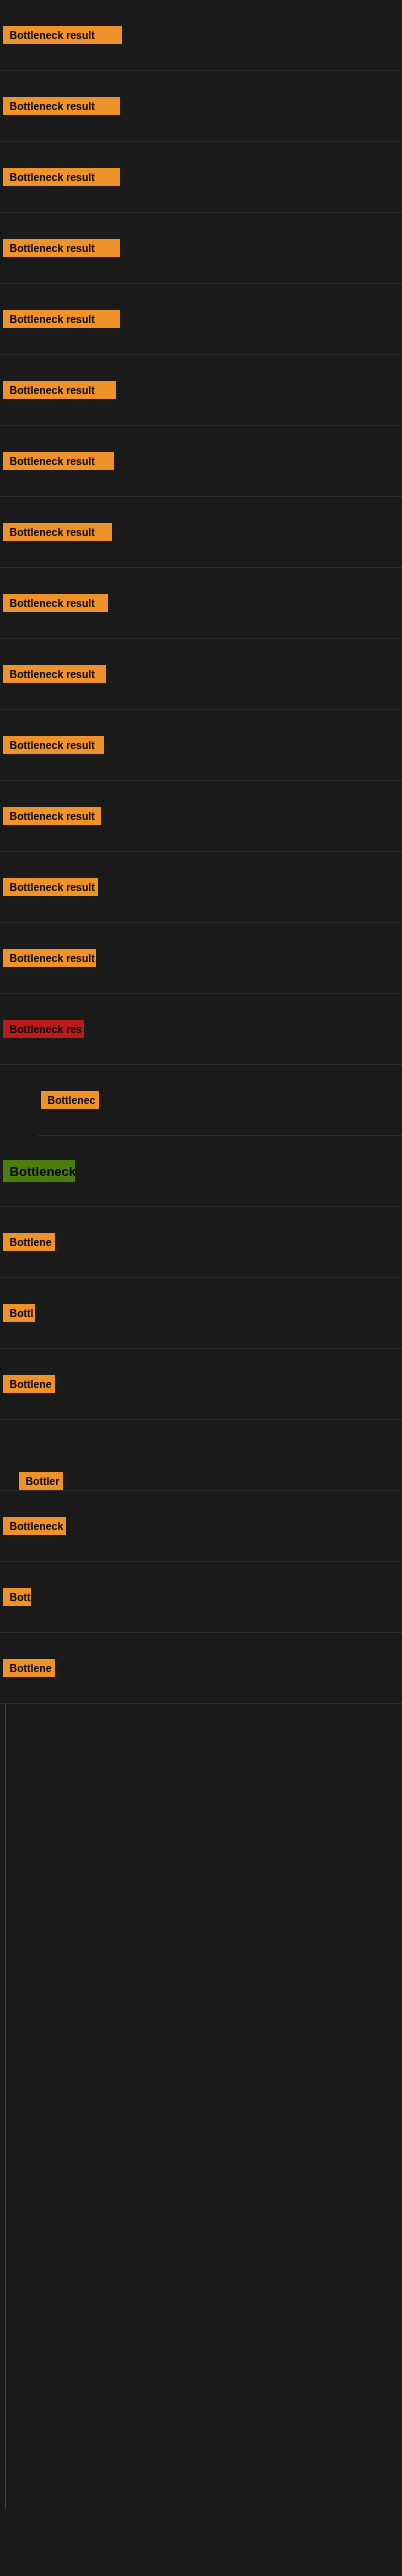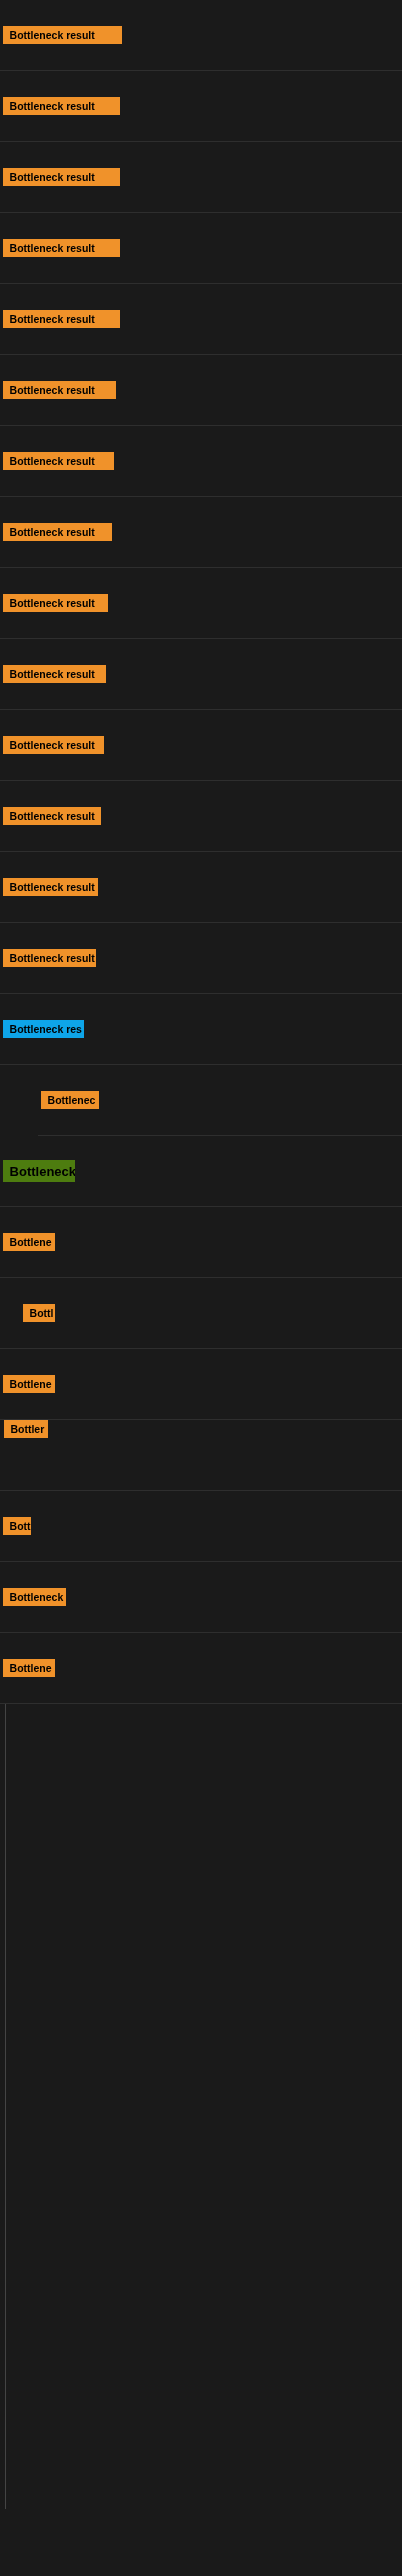--- a/index.html
+++ b/index.html
@@ -59,45 +59,45 @@
       <div style="height: 71px; display: flex; align-items: center; border-bottom: 0.8px solid rgb(46, 46, 46); padding-left: 3.2px;">
         <div style="display: inline-block; background-color: rgb(240, 146, 42); color: rgb(0, 0, 0); font-size: 10.5px; font-weight: bold; padding: 3.2px 6.4px; white-space: nowrap; overflow: hidden; max-width: 98px; width: 98px; font-family: Arial, sans-serif;">Bottleneck result</div>
       </div>
       <div style="height: 71px; display: flex; align-items: center; border-bottom: 0.8px solid rgb(46, 46, 46); padding-left: 3.2px;">
         <div style="display: inline-block; background-color: rgb(240, 146, 42); color: rgb(0, 0, 0); font-size: 10.5px; font-weight: bold; padding: 3.2px 6.4px; white-space: nowrap; overflow: hidden; max-width: 95px; width: 95px; font-family: Arial, sans-serif;">Bottleneck result</div>
       </div>
       <div style="height: 71px; display: flex; align-items: center; border-bottom: 0.8px solid rgb(46, 46, 46); padding-left: 3.2px;">
         <div style="display: inline-block; background-color: rgb(240, 146, 42); color: rgb(0, 0, 0); font-size: 10.5px; font-weight: bold; padding: 3.2px 6.4px; white-space: nowrap; overflow: hidden; max-width: 93px; width: 93px; font-family: Arial, sans-serif;">Bottleneck result</div>
       </div>
       <div style="height: 71px; display: flex; align-items: center; border-bottom: 0.8px solid rgb(46, 46, 46); padding-left: 3.2px;">
-        <div style="display: inline-block; background-color: #0ea5e9; color: rgb(0, 0, 0); font-size: 10.5px; font-weight: bold; padding: 3.2px 6.4px; white-space: nowrap; overflow: hidden; max-width: 81px; width: 81px; font-family: Arial, sans-serif;">Bottleneck res</div>
+        <div style="display: inline-block; background-color: #b91c1c; color: rgb(0, 0, 0); font-size: 10.5px; font-weight: bold; padding: 3.2px 6.4px; white-space: nowrap; overflow: hidden; max-width: 81px; width: 81px; font-family: Arial, sans-serif;">Bottleneck res</div>
       </div>
       <div style="height: 71px; display: flex; align-items: center; border-bottom: 0.8px solid rgb(46, 46, 46); padding-left: 3.2px; margin-left: 38px;">
         <div style="display: inline-block; background-color: rgb(240, 146, 42); color: rgb(0, 0, 0); font-size: 10.5px; font-weight: bold; padding: 3.2px 6.4px; white-space: nowrap; overflow: hidden; max-width: 58px; width: 58px; font-family: Arial, sans-serif;">Bottlenec</div>
       </div>
       <div style="height: 71px; display: flex; align-items: center; border-bottom: 0.8px solid rgb(46, 46, 46); padding-left: 3.2px;">
         <div style="display: inline-block; background-color: #4d7c0f; color: rgb(0, 0, 0); font-size: 13px; font-weight: bold; padding: 3.2px 6.4px; white-space: nowrap; overflow: hidden; max-width: 72px; width: 96px; font-family: Arial, sans-serif;">Bottleneck re</div>
       </div>
       <div style="height: 71px; display: flex; align-items: center; border-bottom: 0.8px solid rgb(46, 46, 46); padding-left: 3.2px;">
         <div style="display: inline-block; background-color: rgb(240, 146, 42); color: rgb(0, 0, 0); font-size: 10.5px; font-weight: bold; padding: 3.2px 6.4px; white-space: nowrap; overflow: hidden; max-width: 52px; width: 52px; font-family: Arial, sans-serif;">Bottlene</div>
       </div>
       <div style="height: 71px; display: flex; align-items: center; border-bottom: 0.8px solid rgb(46, 46, 46); padding-left: 3.2px;">
-        <div style="display: inline-block; background-color: rgb(240, 146, 42); color: rgb(0, 0, 0); font-size: 10.5px; font-weight: bold; padding: 3.2px 6.4px; white-space: nowrap; overflow: hidden; max-width: 32px; width: 32px; font-family: Arial, sans-serif; margin-left: 20px;">Bottl</div>
+        <div style="display: inline-block; background-color: rgb(240, 146, 42); color: rgb(0, 0, 0); font-size: 10.5px; font-weight: bold; padding: 3.2px 6.4px; white-space: nowrap; overflow: hidden; max-width: 32px; width: 32px; font-family: Arial, sans-serif;">Bottl</div>
       </div>
       <div style="height: 71px; display: flex; align-items: center; border-bottom: 0.8px solid rgb(46, 46, 46); padding-left: 3.2px;">
         <div style="display: inline-block; background-color: rgb(240, 146, 42); color: rgb(0, 0, 0); font-size: 10.5px; font-weight: bold; padding: 3.2px 6.4px; white-space: nowrap; overflow: hidden; max-width: 52px; width: 52px; font-family: Arial, sans-serif;">Bottlene</div>
       </div>
-      <div style="height: 71px; display: flex; align-items: flex-start; border-bottom: 0.8px solid rgb(46, 46, 46); padding-left: 4px;">
+      <div style="height: 71px; display: flex; align-items: flex-end; border-bottom: 0.8px solid rgb(46, 46, 46); padding-left: 19px;">
         <div style="display: inline-block; background-color: rgb(240, 146, 42); color: rgb(0, 0, 0); font-size: 10.5px; font-weight: bold; padding: 3.2px 6.4px; white-space: nowrap; overflow: hidden; max-width: 44px; width: 44px; font-family: Arial, sans-serif;">Bottler</div>
       </div>
       <div style="height: 71px; display: flex; align-items: center; border-bottom: 0.8px solid rgb(46, 46, 46); padding-left: 3.2px;">
-        <div style="display: inline-block; background-color: rgb(240, 146, 42); color: rgb(0, 0, 0); font-size: 10.5px; font-weight: bold; padding: 3.2px 6.4px; white-space: nowrap; overflow: hidden; max-width: 28px; width: 28px; font-family: Arial, sans-serif;">Bott</div>
+        <div style="display: inline-block; background-color: rgb(240, 146, 42); color: rgb(0, 0, 0); font-size: 10.5px; font-weight: bold; padding: 3.2px 6.4px; white-space: nowrap; overflow: hidden; max-width: 63px; width: 63px; font-family: Arial, sans-serif;">Bottleneck</div>
       </div>
       <div style="height: 71px; display: flex; align-items: center; border-bottom: 0.8px solid rgb(46, 46, 46); padding-left: 3.2px;">
-        <div style="display: inline-block; background-color: rgb(240, 146, 42); color: rgb(0, 0, 0); font-size: 10.5px; font-weight: bold; padding: 3.2px 6.4px; white-space: nowrap; overflow: hidden; max-width: 63px; width: 63px; font-family: Arial, sans-serif;">Bottleneck</div>
+        <div style="display: inline-block; background-color: rgb(240, 146, 42); color: rgb(0, 0, 0); font-size: 10.5px; font-weight: bold; padding: 3.2px 6.4px; white-space: nowrap; overflow: hidden; max-width: 28px; width: 28px; font-family: Arial, sans-serif;">Bott</div>
       </div>
       <div style="height: 71px; display: flex; align-items: center; border-bottom: 0.8px solid rgb(46, 46, 46); padding-left: 3.2px;">
         <div style="display: inline-block; background-color: rgb(240, 146, 42); color: rgb(0, 0, 0); font-size: 10.5px; font-weight: bold; padding: 3.2px 6.4px; white-space: nowrap; overflow: hidden; max-width: 52px; width: 52px; font-family: Arial, sans-serif;">Bottlene</div>
       </div>
     </div>
 
   <div style="height: 805px; position: relative;">
     <div style="position: absolute; left: 4.8px; top: 0; height: 100%; width: 1.6px; background: #444;"></div>
   </div>
 

